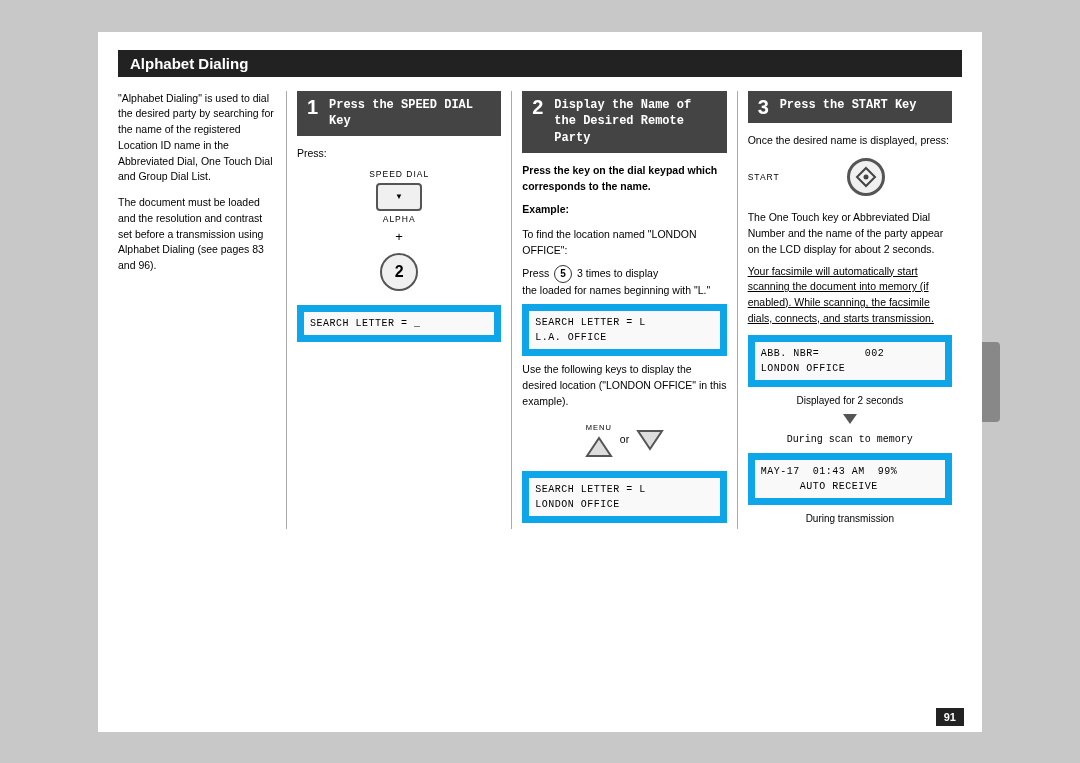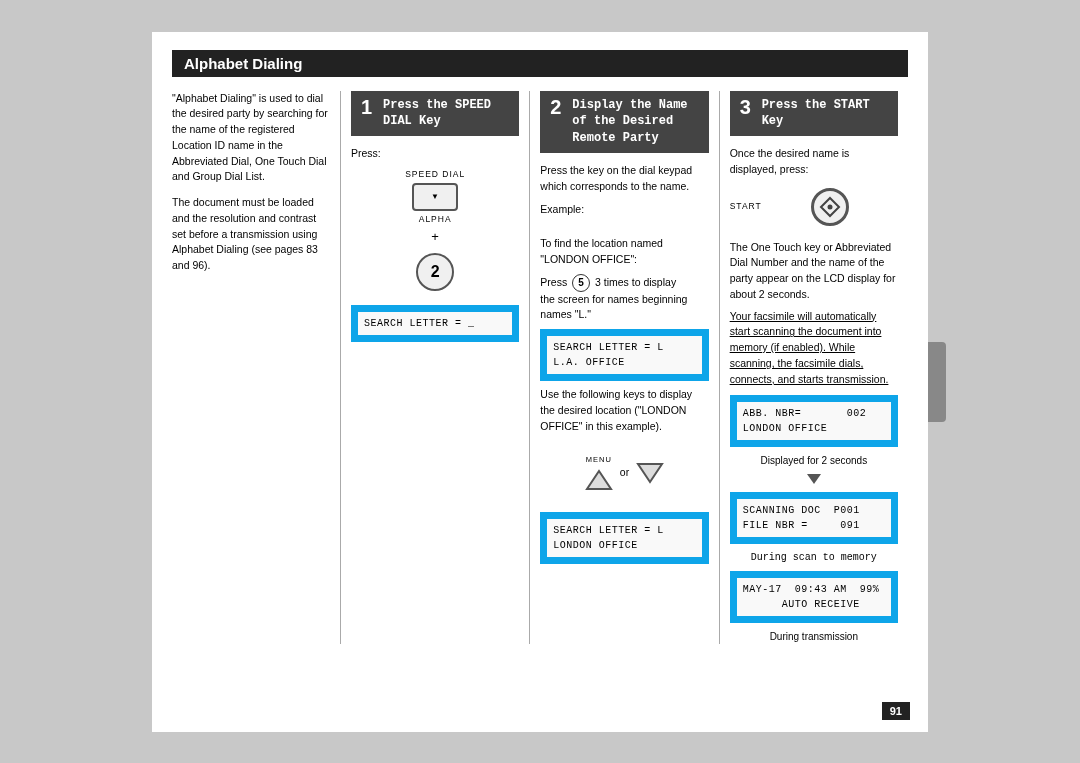--- a/index.html
+++ b/index.html
@@ -8,21 +8,21 @@
       font-size: 11px;
       background: #c8c8c8;
       display: flex;
       justify-content: center;
       align-items: center;
       width: 1080px;
       height: 763px;
       overflow: hidden;
     }
     .page {
-      width: 776px;
+      width: 884px;
       min-height: 700px;
       background: #fff;
       padding: 18px 20px 18px 20px;
       position: relative;
     }
     .section-title {
       background: #222;
       color: #fff;
       font-size: 15px;
       font-weight: bold;
@@ -136,42 +136,42 @@
       flex-direction: column;
       align-items: center;
       margin: 6px 0 10px 0;
     }
     .key-wrap {
       display: flex;
       flex-direction: column;
       align-items: center;
     }
     .example-label {
-      font-weight: normal;
+      font-weight: bold;
       font-size: 10.5px;
-      margin: 8px 0 18px 0;
+      margin: 8px 0 9px 0;
     }
     .circle-num {
       display: inline-flex;
       align-items: center;
       justify-content: center;
       width: 18px;
       height: 18px;
       border-radius: 50%;
       border: 1.5px solid #333;
       font-size: 10px;
       font-weight: bold;
       vertical-align: middle;
       margin: 0 2px;
     }
     .arrow-wrap {
       display: flex;
       align-items: center;
       gap: 6px;
-      margin: 20px 0;
+      margin: 12px 0;
       justify-content: center;
     }
     .menu-arrow-box {
       display: flex;
       flex-direction: column;
       align-items: center;
     }
     .menu-label-top {
       font-size: 7.5px;
       letter-spacing: 1px;
@@ -180,21 +180,21 @@
     .down-arrow {
       width: 0;
       height: 0;
       border-left: 7px solid transparent;
       border-right: 7px solid transparent;
       border-top: 10px solid #555;
       margin: 4px auto 8px auto;
     }
     .page-num {
       position: absolute;
-      bottom: 12px;
+      bottom: 6px;
       right: 18px;
       background: #222;
       color: #fff;
       font-size: 11px;
       font-weight: bold;
       padding: 3px 8px;
     }
     .right-tab {
       position: absolute;
       right: -18px;
@@ -247,29 +247,29 @@
           <div class="lcd-box">SEARCH LETTER = _</div>
         </div>
       </div>
 
       <div class="step-col">
         <div class="step-header">
           <span class="step-num">2</span>
           <span class="step-text">Display the Name of the Desired Remote Party</span>
         </div>
         <div class="step-body">
-          <p style="margin-bottom:6px;">Press the key on the dial keypad which corresponds to the name.</p>
+          <p style="margin-bottom:6px;font-weight:bold;">Press the key on the dial keypad which corresponds to the name.</p>
           <div class="example-label">Example:</div>
           <p style="margin-bottom:6px;">To find the location named "LONDON OFFICE":</p>
           <p>
             <span>Press</span>
             <span class="circle-num">5</span>
             <span>3 times to display</span>
           </p>
-          <p style="margin-bottom:6px;">the screen for names beginning names "L."</p>
+          <p style="margin-bottom:6px;">the loaded for names beginning with "L."</p>
 
           <div class="lcd-box">SEARCH LETTER = L
 L.A. OFFICE</div>
           <p style="margin: 6px 0;">Use the following keys to display the desired location ("LONDON OFFICE" in this example).</p>
 
           <div class="arrow-wrap">
             <div class="menu-arrow-box">
               <span class="menu-label-top">MENU</span>
 
               <svg width="30" height="24" viewBox="0 0 30 24">
@@ -309,25 +309,23 @@
 
           <p style="margin-bottom:6px;">The One Touch key or Abbreviated Dial Number and the name of the party appear on the LCD display for about 2 seconds.</p>
           <p style="margin-bottom:8px;text-decoration:underline;">Your facsimile will automatically start scanning the document into memory (if enabled). While scanning, the facsimile dials, connects, and starts transmission.</p>
 
           <div class="lcd-box">ABB. NBR=       002
 LONDON OFFICE</div>
           <p style="text-align:center;font-size:10px;margin-bottom:6px;">Displayed for 2 seconds</p>
 
           <div class="down-arrow"></div>
 
-          <div class="lcd-box">SCANNING DOC  P001
-FILE NBR =     091</div>
           <p style="text-align:center;font-size:10px;margin-bottom:6px;font-family:Liberation Mono, monospace;">During scan to memory</p>
 
-          <div class="lcd-box">MAY-17  09:43 AM  99%
+          <div class="lcd-box">MAY-17  01:43 AM  99%
       AUTO RECEIVE</div>
           <p style="text-align:center;font-size:10px;">During transmission</p>
         </div>
       </div>
 
     </div>
   </div>
 
   
   <div class="page-num">91</div>

